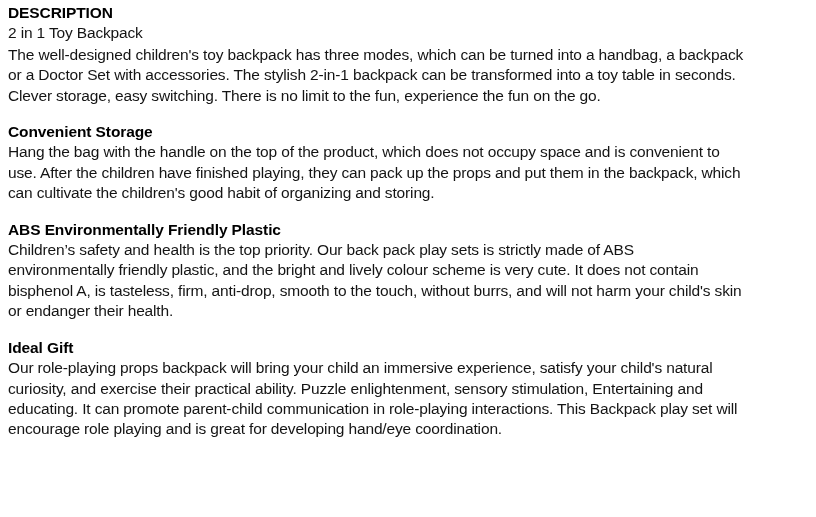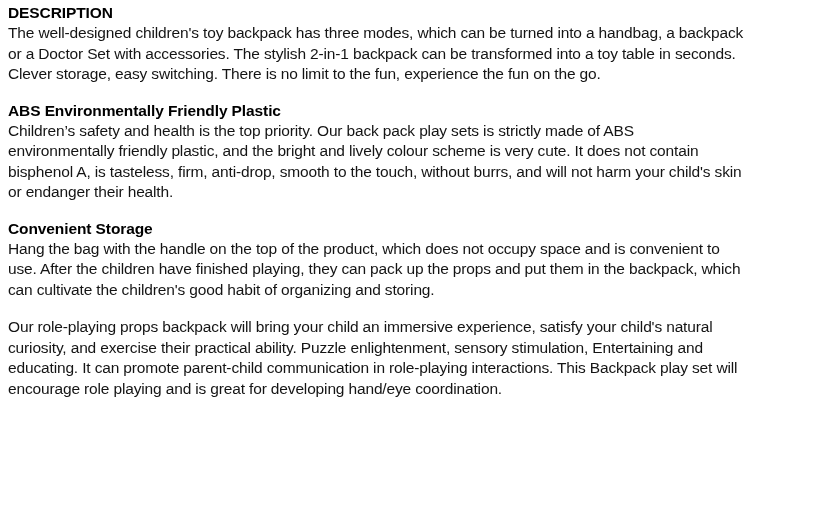--- a/index.html
+++ b/index.html
@@ -46,30 +46,32 @@
     margin-top: 1px;
   }
 </style>
 </head>
 <body>
 
 <div class="page">
 
   <section class="section">
     <h2 class="heading">DESCRIPTION</h2>
+    <p class="body-text">2 in 1 Toy Backpack</p>
     <p class="body-text">The well-designed children's toy backpack has three modes, which can be turned into a handbag, a backpack or a Doctor Set with accessories. The stylish 2-in-1 backpack can be transformed into a toy table in seconds. Clever storage, easy switching. There is no limit to the fun, experience the fun on the go.</p>
+  </section>
+
+  <section class="section">
+    <h2 class="heading">Convenient Storage</h2>
+    <p class="body-text">Hang the bag with the handle on the top of the product, which does not occupy space and is convenient to use. After the children have finished playing, they can pack up the props and put them in the backpack, which can cultivate the children's good habit of organizing and storing.</p>
   </section>
 
   <section class="section">
     <h2 class="heading">ABS Environmentally Friendly Plastic</h2>
     <p class="body-text">Children’s safety and health is the top priority. Our back pack play sets is strictly made of ABS environmentally friendly plastic, and the bright and lively colour scheme is very cute. It does not contain bisphenol A, is tasteless, firm, anti-drop, smooth to the touch, without burrs, and will not harm your child's skin or endanger their health.</p>
   </section>
 
   <section class="section">
-    <h2 class="heading">Convenient Storage</h2>
-    <p class="body-text">Hang the bag with the handle on the top of the product, which does not occupy space and is convenient to use. After the children have finished playing, they can pack up the props and put them in the backpack, which can cultivate the children's good habit of organizing and storing.</p>
-  </section>
-
-  <section class="section">
+    <h2 class="heading">Ideal Gift</h2>
     <p class="body-text">Our role-playing props backpack will bring your child an immersive experience, satisfy your child's natural curiosity, and exercise their practical ability. Puzzle enlightenment, sensory stimulation, Entertaining and educating. It can promote parent-child communication in role-playing interactions. This Backpack play set will encourage role playing and is great for developing hand/eye coordination.</p>
   </section>
 
 </div>
 
 </body></html>

